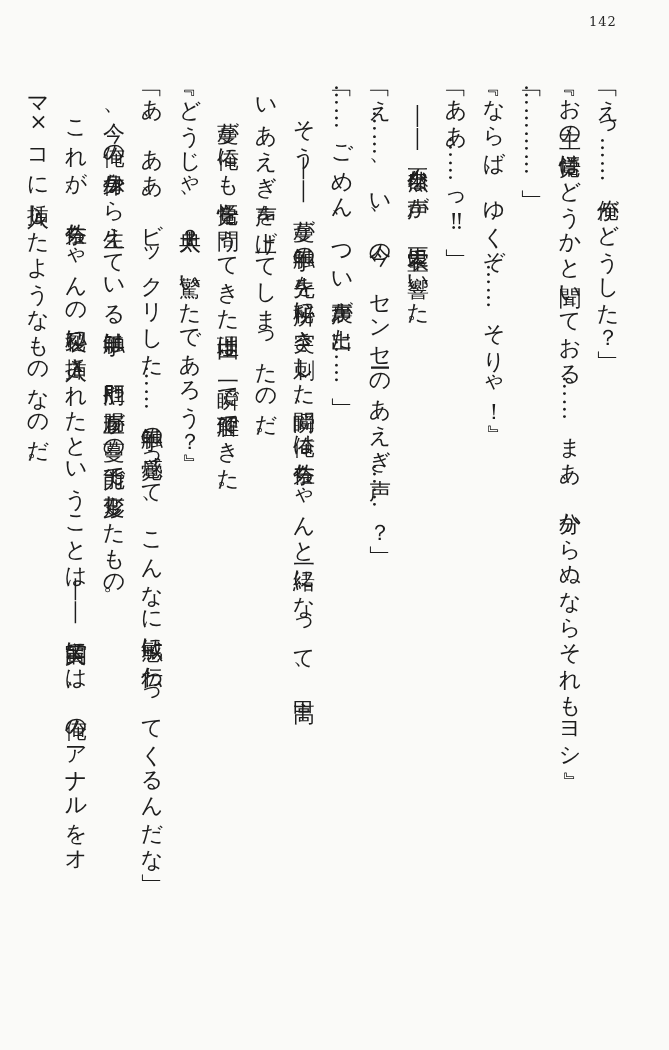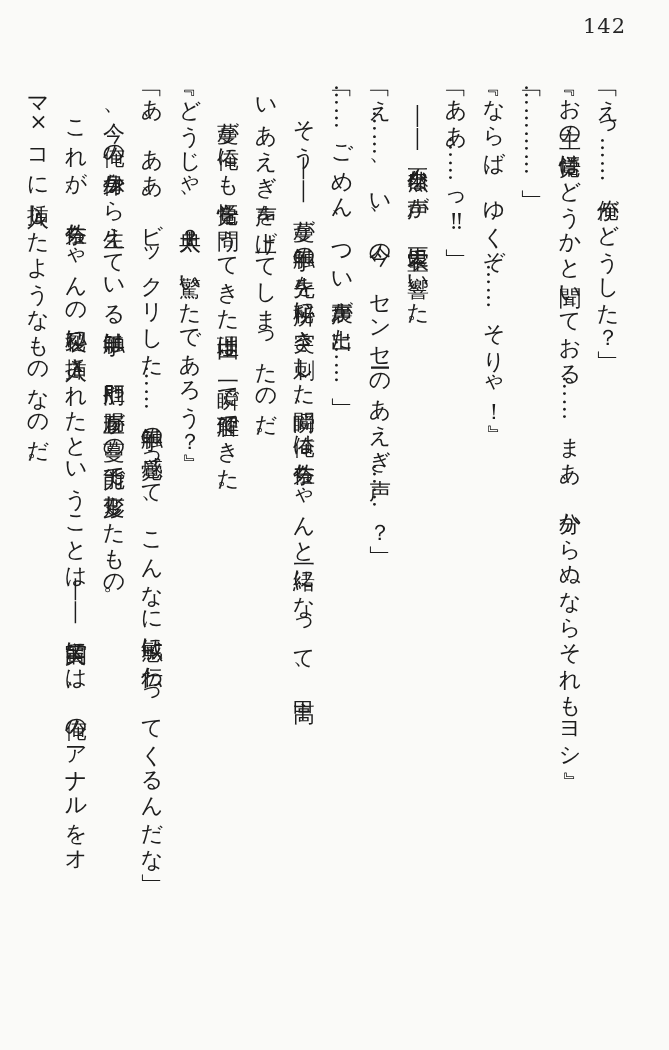--- a/index.html
+++ b/index.html
@@ -14,21 +14,21 @@
     overflow: hidden;
     font-family: "DejaVu Serif", "Liberation Serif", serif;
     color: #1d1d1d;
   }
   .page-number {
     position: absolute;
     top: 14px;
     right: 46px;
     width: 40px;
     text-align: center;
-    font-size: 21px;
+    font-size: 13px;
     letter-spacing: 1px;
     color: #262626;
   }
   .text-block {
     position: absolute;
     top: 83px;
     right: 42px;
     height: 935px;
     writing-mode: vertical-rl;
     -webkit-writing-mode: vertical-rl;

